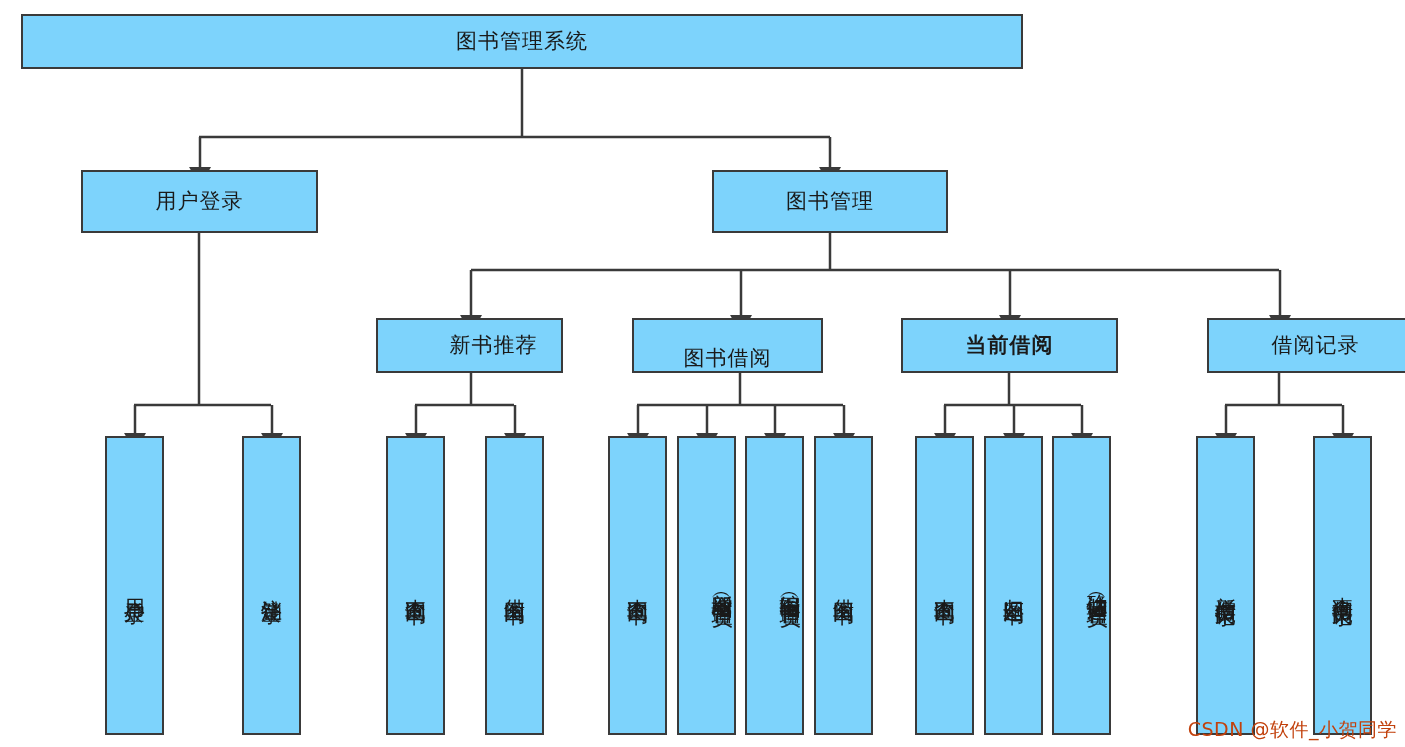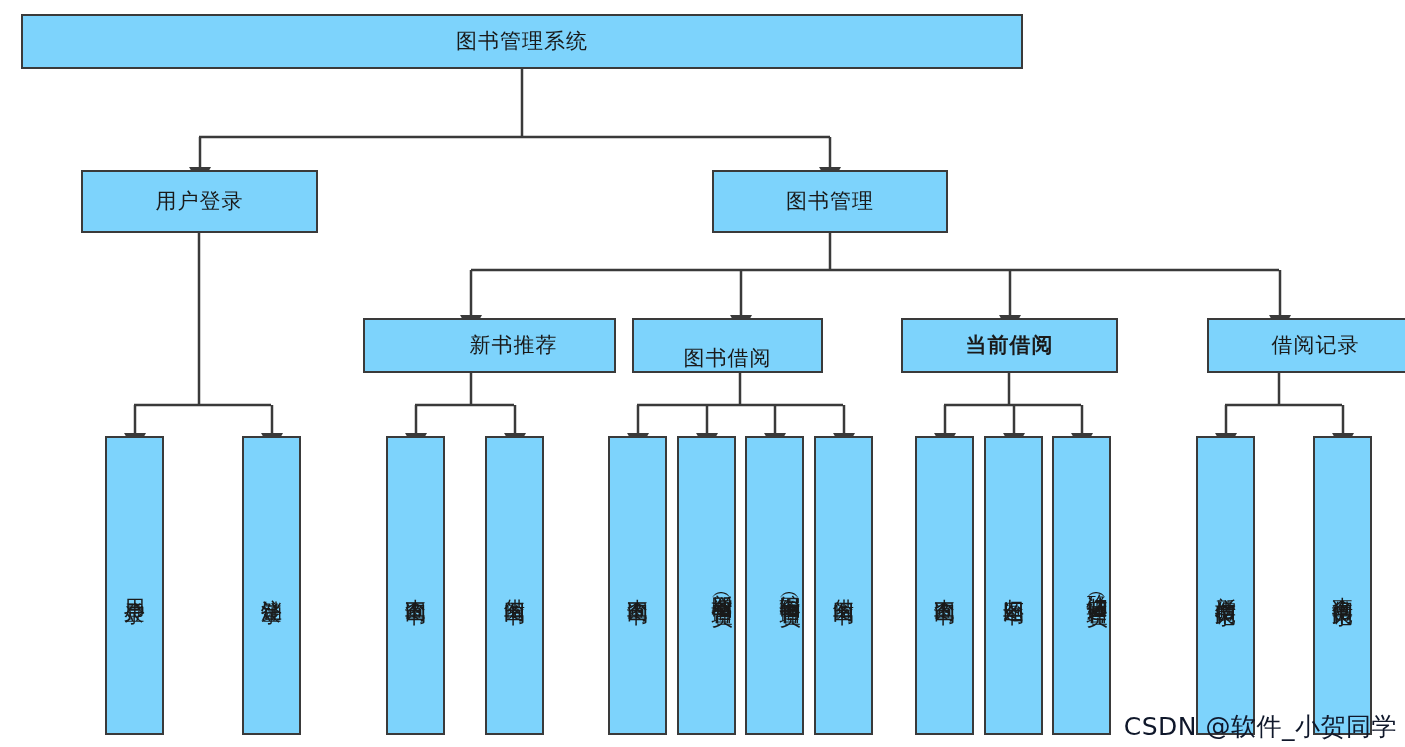--- a/index.html
+++ b/index.html
@@ -53,22 +53,22 @@
   .node-v.anchor-top {
     align-items: flex-start;
   }
   .node-v.anchor-mid {
     align-items: center;
   }
   .watermark {
     position: absolute;
     right: 8px;
     bottom: 4px;
-    font-size: 25px;
-    color: #0f172a;
+    font-size: 19px;
+    color: #c2410c;
     letter-spacing: 0.5px;
     white-space: nowrap;
   }
 </style>
 </head>
 <body>
 
 <div id="canvas">
 
   <svg id="edges" viewBox="0 0 1405 747" xmlns="http://www.w3.org/2000/svg">
@@ -117,21 +117,21 @@
   <div id="nodes-layer">
       <div class="node node-h" style="left: 21px; top: 14px; width: 1002px; height: 55px;">
         <span>图书管理系统</span>
       </div>
       <div class="node node-h" style="left: 81px; top: 170px; width: 237px; height: 63px;">
         <span>用户登录</span>
       </div>
       <div class="node node-h" style="left: 712px; top: 170px; width: 236px; height: 63px;">
         <span>图书管理</span>
       </div>
-      <div class="node node-h" style="left: 363px; top: 318px; width: 253px; height: 55px; padding-left: 48px;">
+      <div class="node node-h" style="left: 376px; top: 318px; width: 187px; height: 55px; padding-left: 48px;">
         <span>新书推荐</span>
       </div>
       <div class="node node-h" style="left: 632px; top: 318px; width: 191px; height: 55px; align-items: flex-end;">
         <span>图书借阅</span>
       </div>
       <div class="node node-h" style="left: 901px; top: 318px; width: 217px; height: 55px; font-weight: bold;">
         <span>当前借阅</span>
       </div>
       <div class="node node-h" style="left: 1207px; top: 318px; width: 217px; height: 55px;">
         <span>借阅记录</span>

